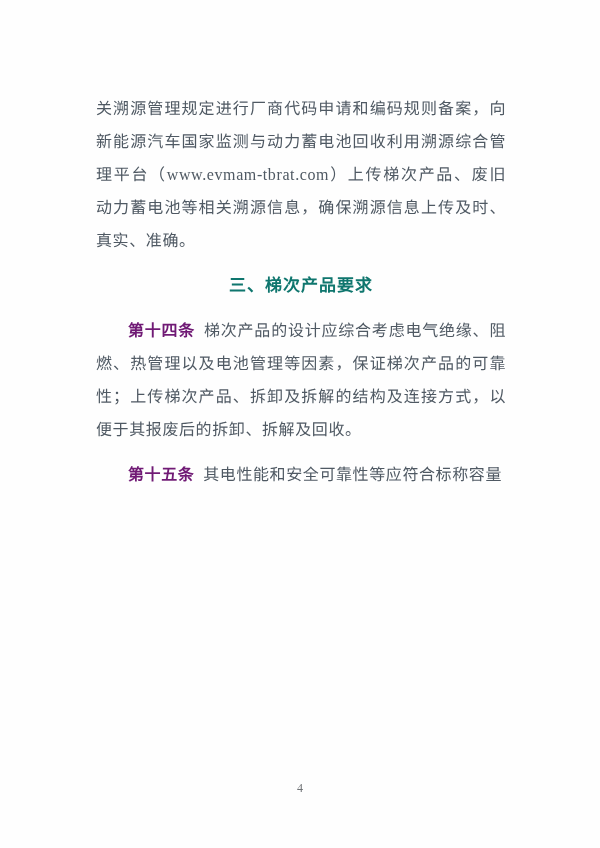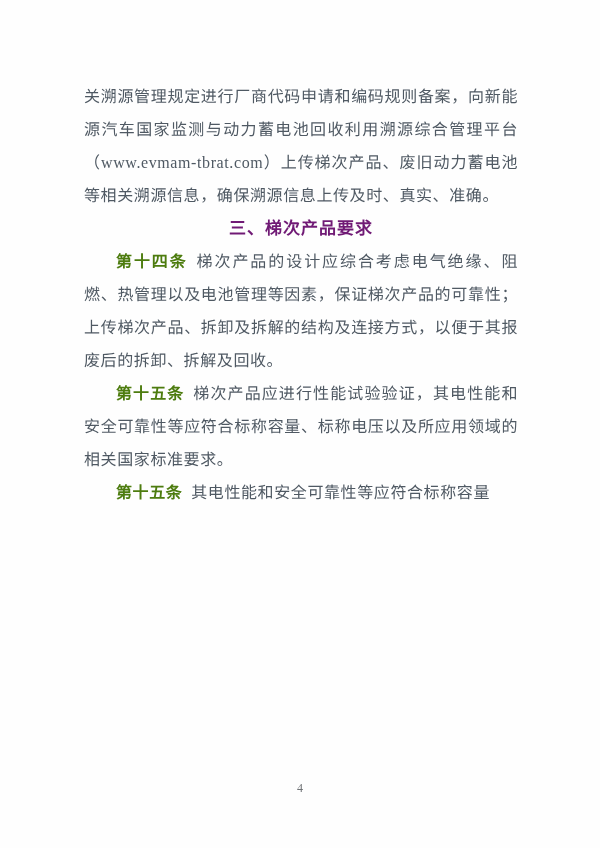--- a/index.html
+++ b/index.html
@@ -21,41 +21,41 @@
     top: 80px;
     width: 434px;
     color: #4f5963;
     font-size: 16px;
     line-height: 33px;
     letter-spacing: 0.6px;
     text-align: justify;
     text-justify: inter-character;
   }
   .page-content p {
-    margin: 0;
+    margin: 12px;
   }
   p.continuation {
     text-indent: 0;
   }
   p.article {
     text-indent: 2em;
   }
   .article-number {
     font-weight: bold;
-    color: #4d7c0f;
+    color: #701a75;
     margin-right: 0.55em;
   }
   .section-heading {
     margin: 0;
     font-size: 17px;
     line-height: 33px;
     font-weight: bold;
     text-align: center;
     text-indent: 0;
-    color: #701a75;
+    color: #0f766e;
     letter-spacing: 1px;
   }
   .page-footer {
     position: absolute;
     left: 0;
     top: 778px;
     width: 100%;
     text-align: center;
     font-size: 12px;
     line-height: 20px;
@@ -71,23 +71,20 @@
   <div class="page-content">
 
     <p class="continuation">关溯源管理规定进行厂商代码申请和编码规则备案，向新能源汽车国家监测与动力蓄电池回收利用溯源综合管理平台（www.evmam-tbrat.com）上传梯次产品、废旧动力蓄电池等相关溯源信息，确保溯源信息上传及时、真实、准确。</p>
 
     <p class="section-heading">三、梯次产品要求</p>
 
     <p class="article">
       <span class="article-number">第十四条</span><span>梯次产品的设计应综合考虑电气绝缘、阻燃、热管理以及电池管理等因素，保证梯次产品的可靠性；上传梯次产品、拆卸及拆解的结构及连接方式，以便于其报废后的拆卸、拆解及回收。</span>
     </p>
 
-    <p class="article">
-      <span class="article-number">第十五条</span><span>梯次产品应进行性能试验验证，其电性能和安全可靠性等应符合标称容量、标称电压以及所应用领域的相关国家标准要求。</span>
-    </p>
 
 
 
     <p class="article">
       <span class="article-number">第十五条</span><span>其电性能和安全可靠性等应符合标称容量</span>
     </p>
 
   </div>
 
   <div class="page-footer">4</div>

